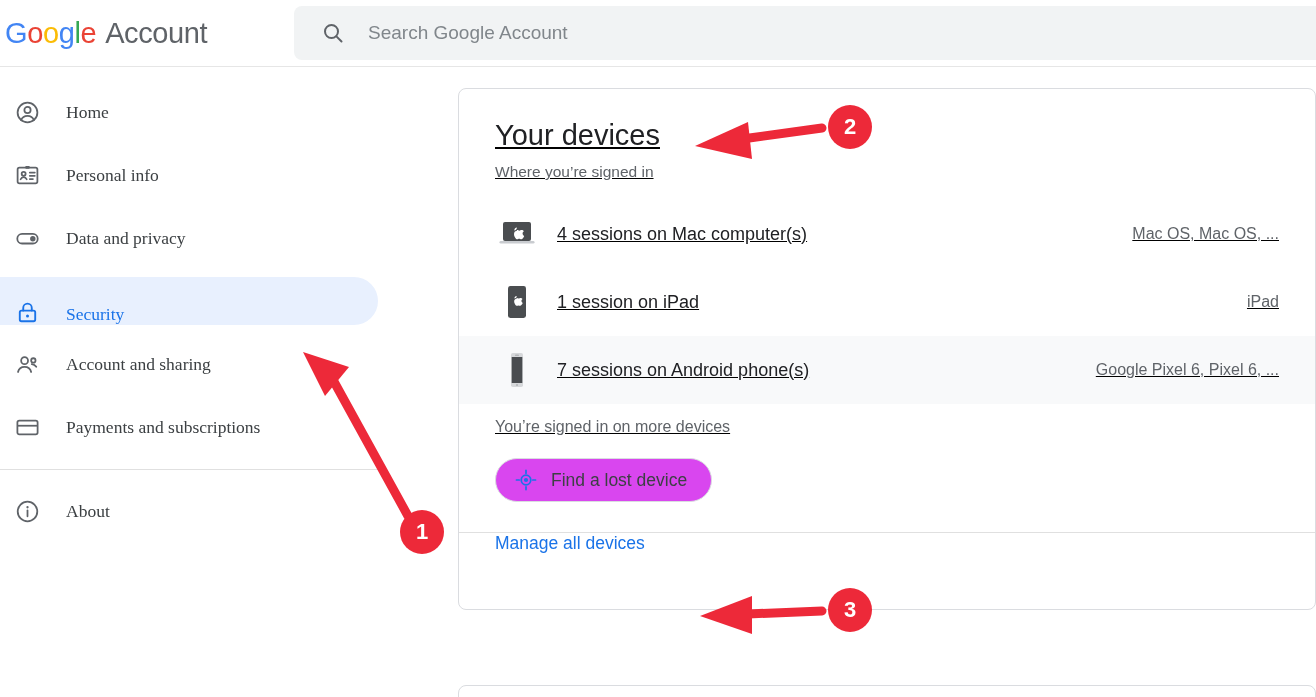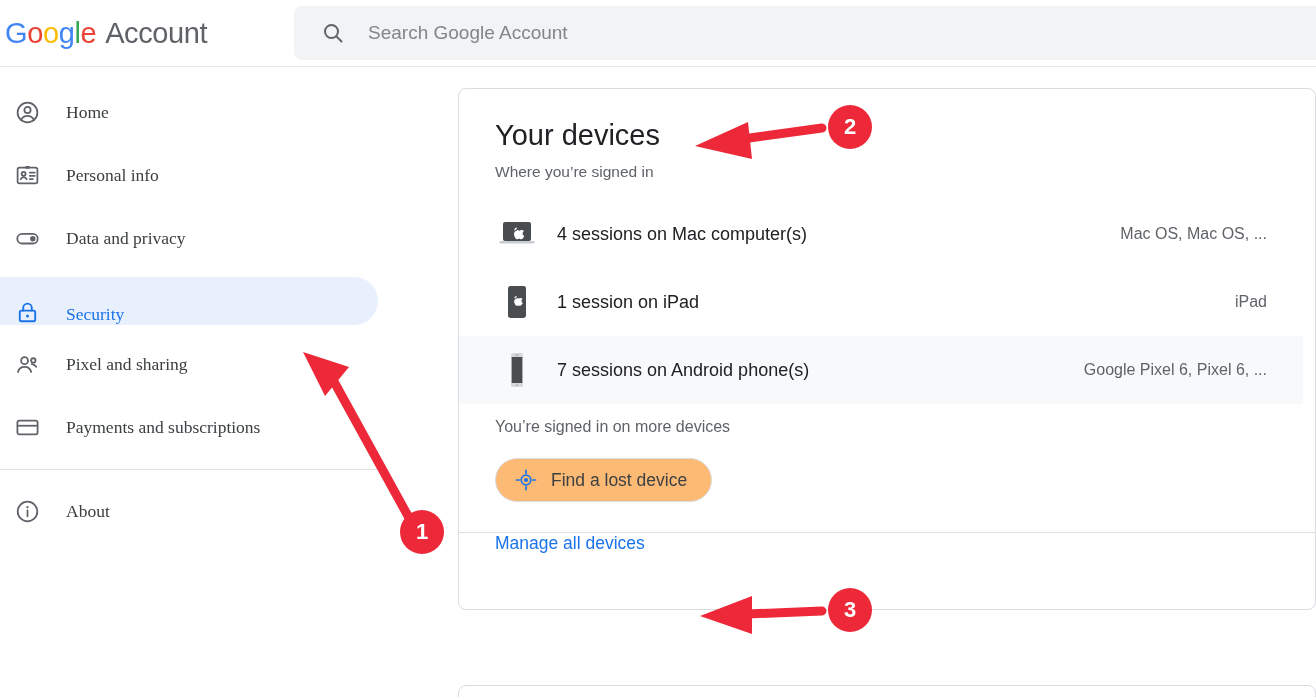--- a/index.html
+++ b/index.html
@@ -143,21 +143,22 @@
     left: 38px;
     top: 21px;
     width: 858px;
     background: #ffffff;
     border: 1px solid #dadce0;
     border-radius: 8px;
     box-sizing: border-box;
     overflow: hidden;
   }
   .card-body {
-    padding: 28px 12px 0 0;
+    padding: 28px 0 0 0;
+    text-decoration: underline;
   }
   .card-title {
     font-size: 29px;
     color: #202124;
     margin: 0 0 0 36px;
     font-weight: normal;
     line-height: 36px;
   }
   .card-subtitle {
     font-size: 15.5px;
@@ -208,21 +209,21 @@
   }
 
   .find-button {
     display: inline-flex;
     align-items: center;
     height: 44px;
     margin: 22px 0 30px 36px;
     padding: 0 24px 0 19px;
     border: 1px solid #dadce0;
     border-radius: 22px;
-    background: #fdba74;
+    background: #d946ef;
     cursor: pointer;
     box-sizing: border-box;
   }
   .find-button .fb-icon {
     width: 22px;
     height: 22px;
     color: #1a73e8;
     flex: 0 0 auto;
     display: flex;
     align-items: center;
@@ -355,21 +356,21 @@
 
   <div class="nav-item" style="margin-top:15px">
     <span class="nav-icon">
       <svg viewBox="0 0 24 24" width="25" height="25" fill="none" stroke="currentColor" stroke-width="1.7">
         <circle cx="9.2" cy="8.3" r="3.3"></circle>
         <path d="M2.9 19.2c0.7-3.2 3.2-5 6.3-5s5.6 1.8 6.3 5" stroke-linecap="round"></path>
         <path d="M16.1 11.6c1.9 0.1 3.4 1.1 4.3 2.6" stroke-linecap="round"></path>
         <circle cx="17.6" cy="8.1" r="2.1"></circle>
       </svg>
     </span>
-    <span class="nav-label">Pixel and sharing</span>
+    <span class="nav-label">Account and sharing</span>
   </div>
 
   <div class="nav-item" style="margin-top:15px">
     <span class="nav-icon">
       <svg viewBox="0 0 24 24" width="25" height="25" fill="none" stroke="currentColor" stroke-width="1.7">
         <rect x="2.3" y="5.4" width="19.4" height="13.2" rx="1.8"></rect>
         <line x1="2.3" y1="10.3" x2="21.7" y2="10.3"></line>
       </svg>
     </span>
     <span class="nav-label">Payments and subscriptions</span>

